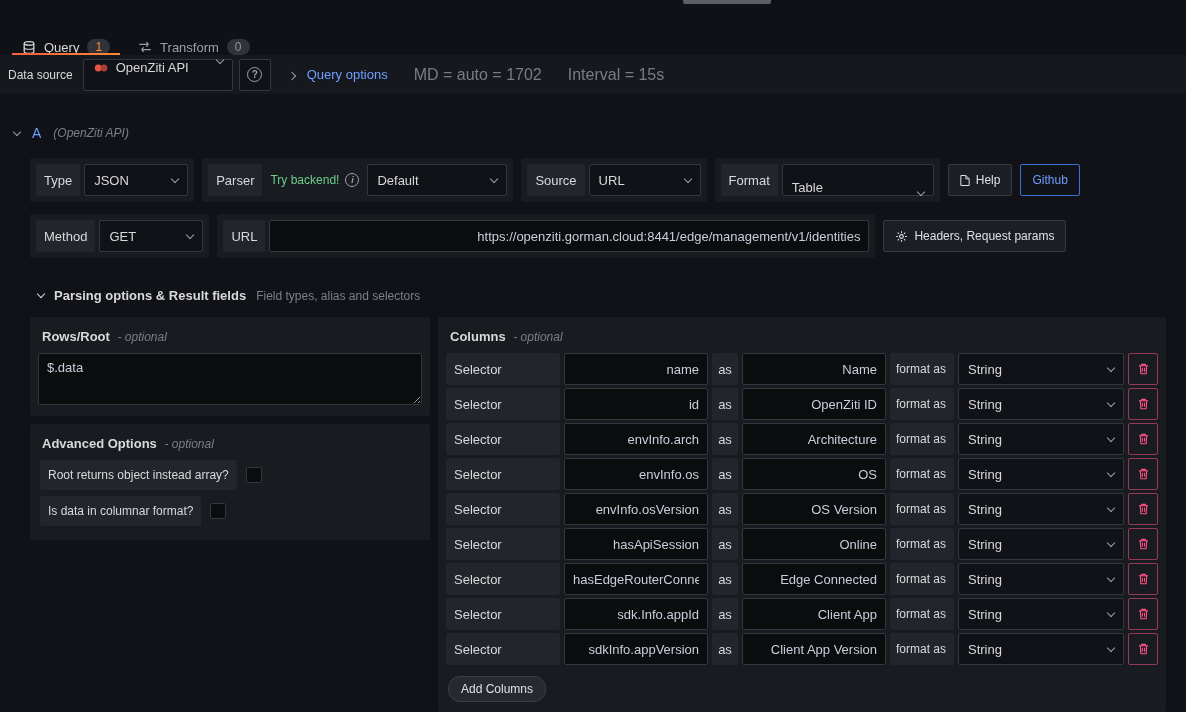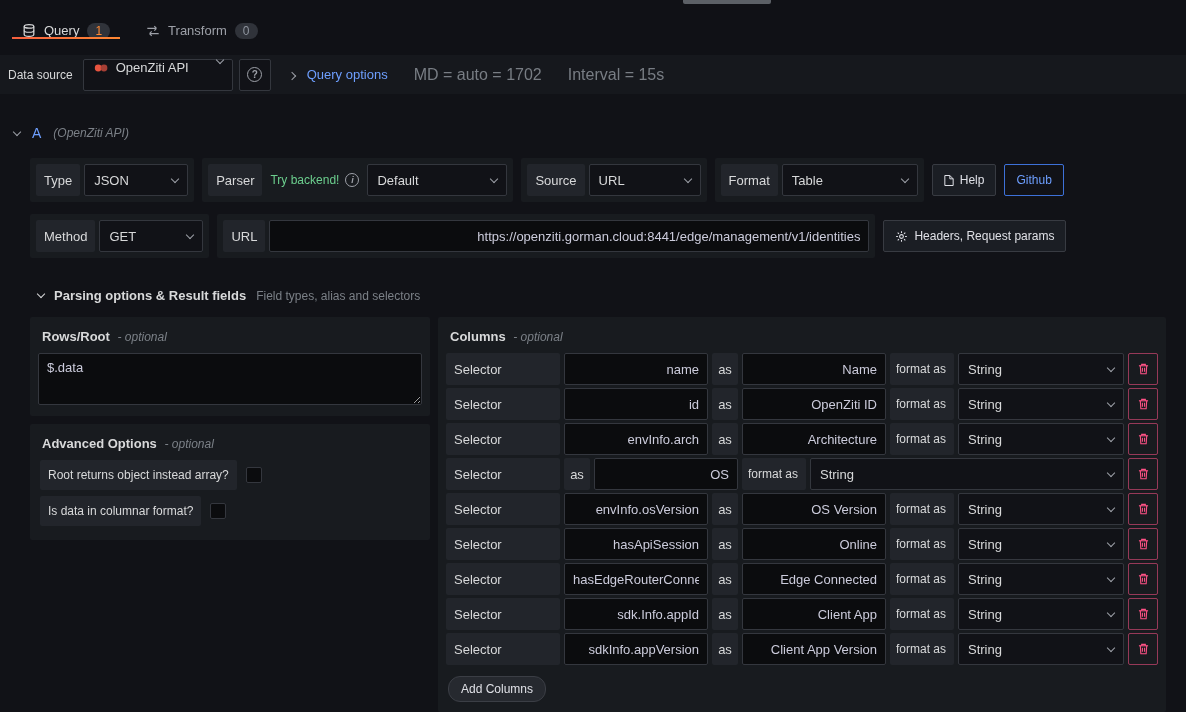--- a/index.html
+++ b/index.html
@@ -9,21 +9,21 @@
     background:#111217; color:#ccccdc;
     font-family:"Liberation Sans", sans-serif; font-size:13px;
   }
   [data-interactable="true"] { cursor:pointer; }
   input[data-interactable="true"], textarea[data-interactable="true"] { cursor:text; }
 
   
   .top-drag { position:absolute; top:0; left:683px; width:88px; height:4px; background:#5c6066; border-radius:0 0 2px 2px; z-index:5; }
 
   
-  .tabbar { height:55px; background:#101116; display:flex; align-items:center; padding:6px 8px 0 8px;gap:8px; }
+  .tabbar { height:55px; background:#101116; display:flex; align-items:flex-end; padding:6px 8px 0 8px; }
   .tab { display:flex; align-items:center; gap:8px; padding:0 14px; position:relative; color:#9da0a8; font-size:13px; font-weight:500; }
   .tab.active { color:#d8d9da; }
   .tab.active::after { content:""; position:absolute; left:4px; right:4px; bottom:0; height:2px;
     background:linear-gradient(90deg, var(--accent-orange2,#f55f3e), var(--accent-orange,#ff8833)); }
   .tab .ticon { display:flex; align-items:center; }
   .badge { background:#30333a; border-radius:9px; padding:1px 8px; font-size:12px; font-weight:500; color:#8e949e; }
   .tab.active .badge { color:var(--accent-orange,#ff8833); }
 
   
   .ds-row { height:39px; background:#16181d; display:flex; align-items:center; padding:0 8px; }
@@ -63,21 +63,21 @@
   .info-circle { width:14px; height:14px; border:1.3px solid #9da0a8; border-radius:50%; display:flex; align-items:center;
     justify-content:center; font-size:9px; font-style:italic; font-weight:700; color:#9da0a8; margin-right:4px; }
 
   .btn { height:32px; display:flex; align-items:center; gap:6px; padding:0 11px; background:#1b1e24;
     border:1px solid #383b42; border-radius:2px; color:#dfe0e6; font-size:12px; font-weight:500; font-family:inherit; }
   .btn.github { background:#111217; border-color:var(--accent-blue-border,#3d71d9); color:var(--accent-blue,#6e9fff); }
 
   .w-type   { width:104px; }
   .w-parser { width:140px; }
   .w-source { width:112px; }
-  .w-fmt    { width:136px; }
+  .w-fmt    { width:152px;align-items:flex-end; }
   .w-method { width:104px; }
   .w-url    { width:600px; }
 
   
   .section-head { display:flex; align-items:center; gap:10px; margin:30px 0 0 38px; }
   .section-title { font-size:13px; font-weight:700; color:#d8d9da; }
   .section-sub { font-size:12px; color:#7b8087; }
 
   .panels { display:flex; gap:8px; align-items:flex-start; margin:14px 20px 0 30px; }
   .left-col { width:400px; display:flex; flex-direction:column; gap:8px; flex:none; }
@@ -330,20 +330,21 @@
                 <path d="M4 3V1.4h4V3"></path>
                 <path d="M2.5 3l.6 8.6h5.8L9.5 3"></path>
                 <path d="M4.8 5.2v4.4M7.2 5.2v4.4"></path>
         </svg>
       </span>
     </button>
   </div>
 
   <div class="col-row" data-interactable="false">
     <div class="flabel w-selector" data-interactable="false">Selector</div>
+    <input class="input w-selinput" data-interactable="true" value="envInfo.os" style="">
     <div class="flabel w-as" data-interactable="false">as</div>
     <input class="input w-alias" data-interactable="true" value="OS" style="">
     <div class="flabel w-format" data-interactable="false">format as</div>
     <div class="select w-string" data-interactable="true">
       <span data-interactable="false">String</span>
       <span class="chev down" data-interactable="false"></span>
     </div>
     <button class="trash" data-interactable="true">
       <span data-interactable="false" style="display:flex;">
         <svg width="11" height="12" viewBox="0 0 12 13" fill="none" stroke="currentColor" stroke-width="1.2">

